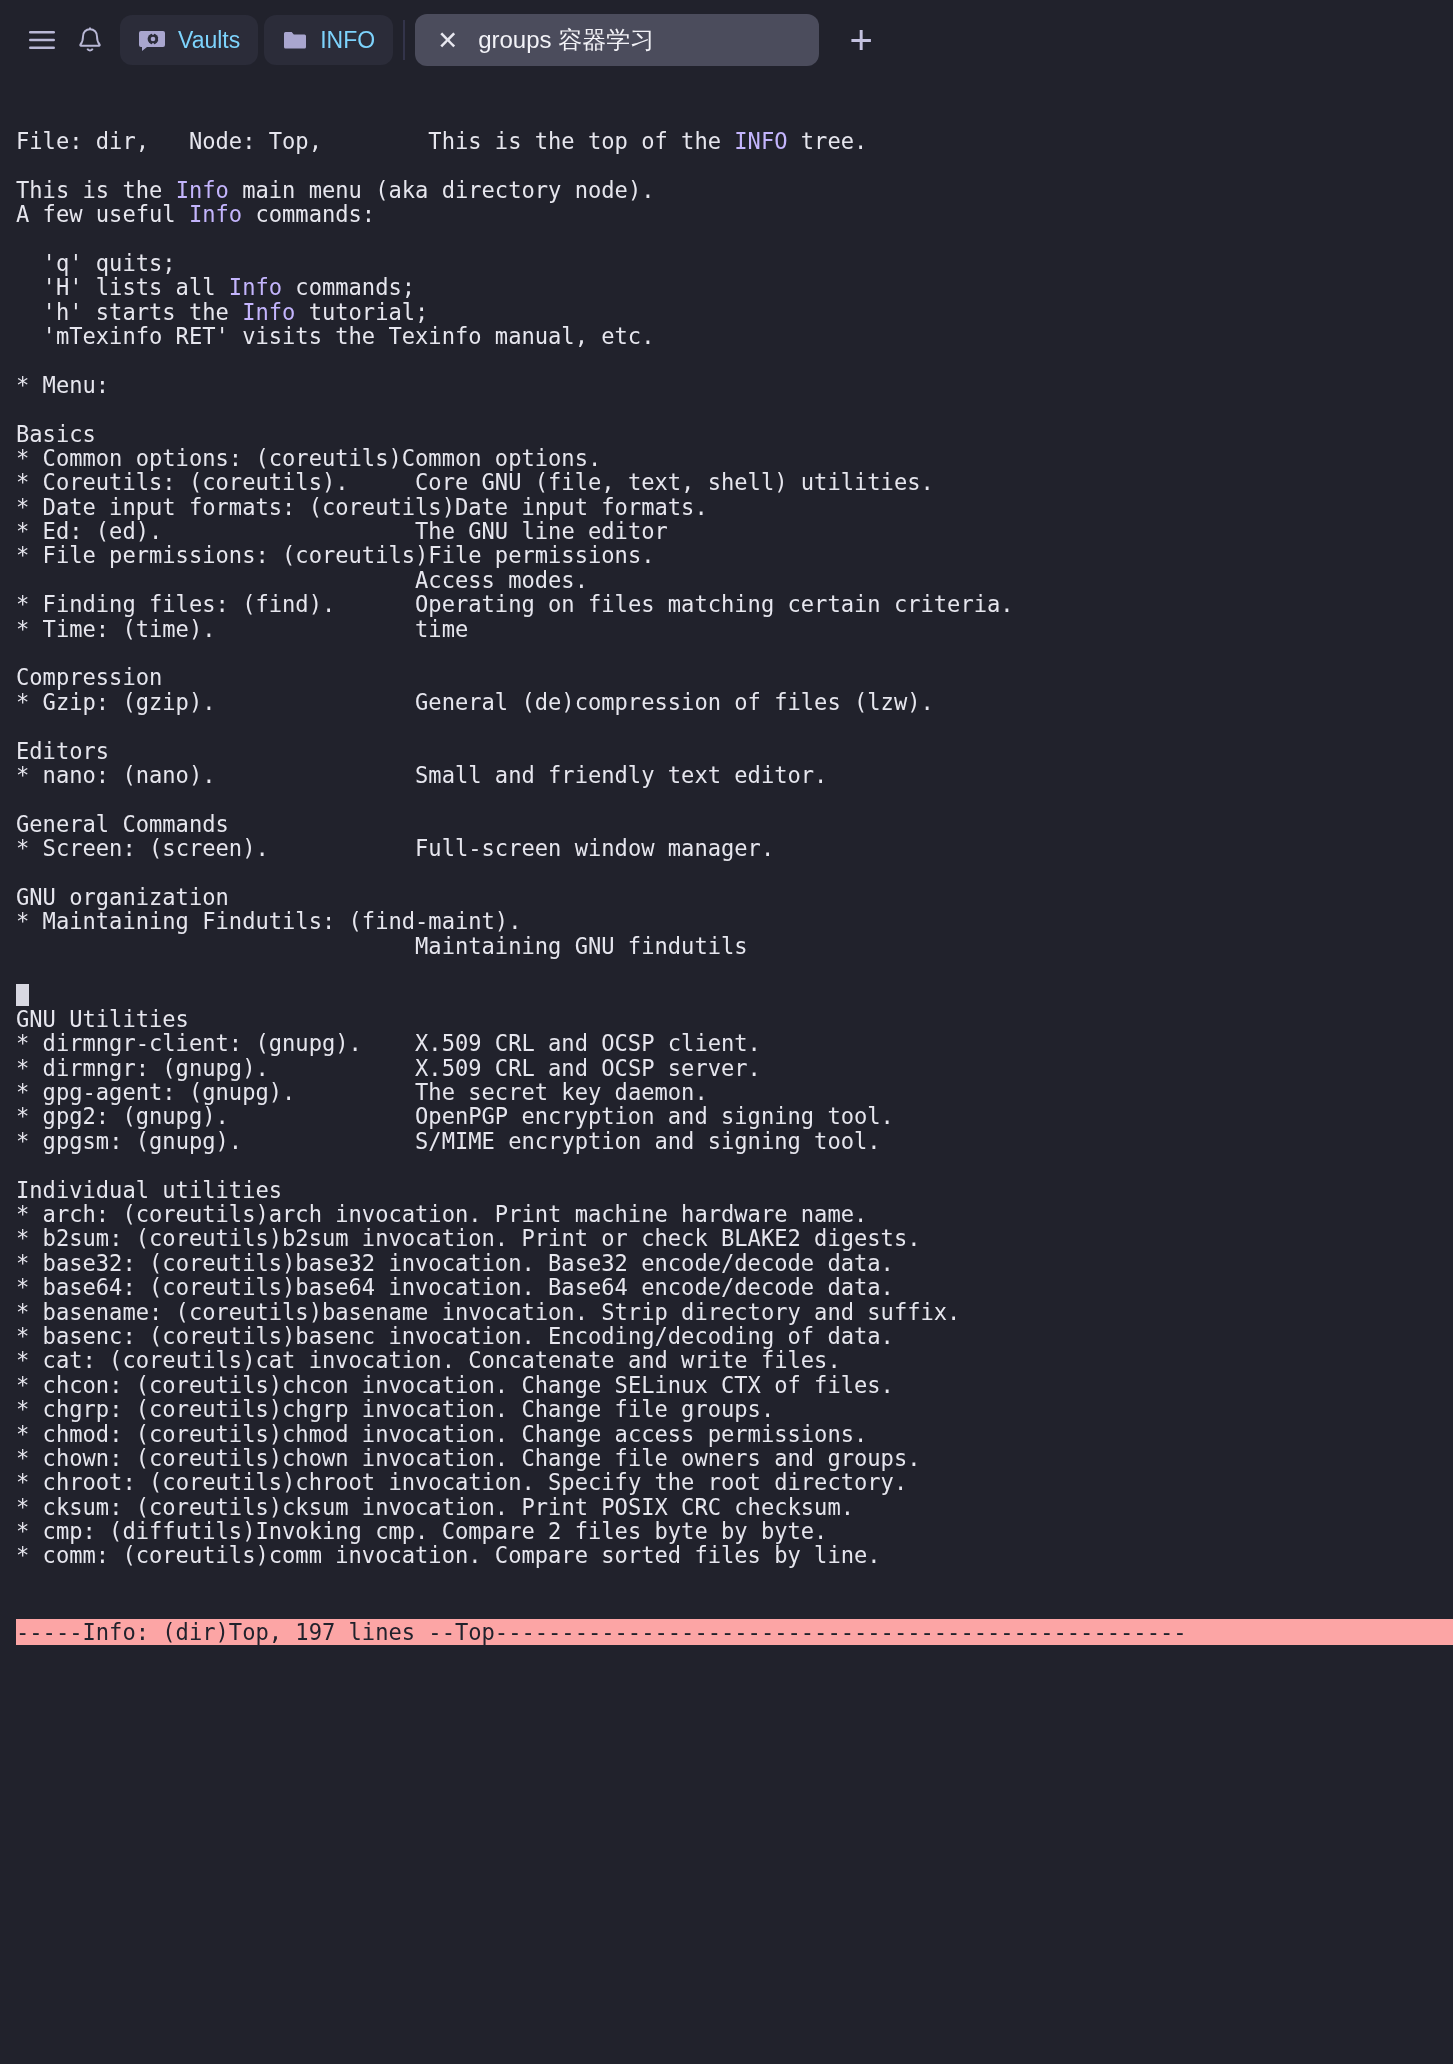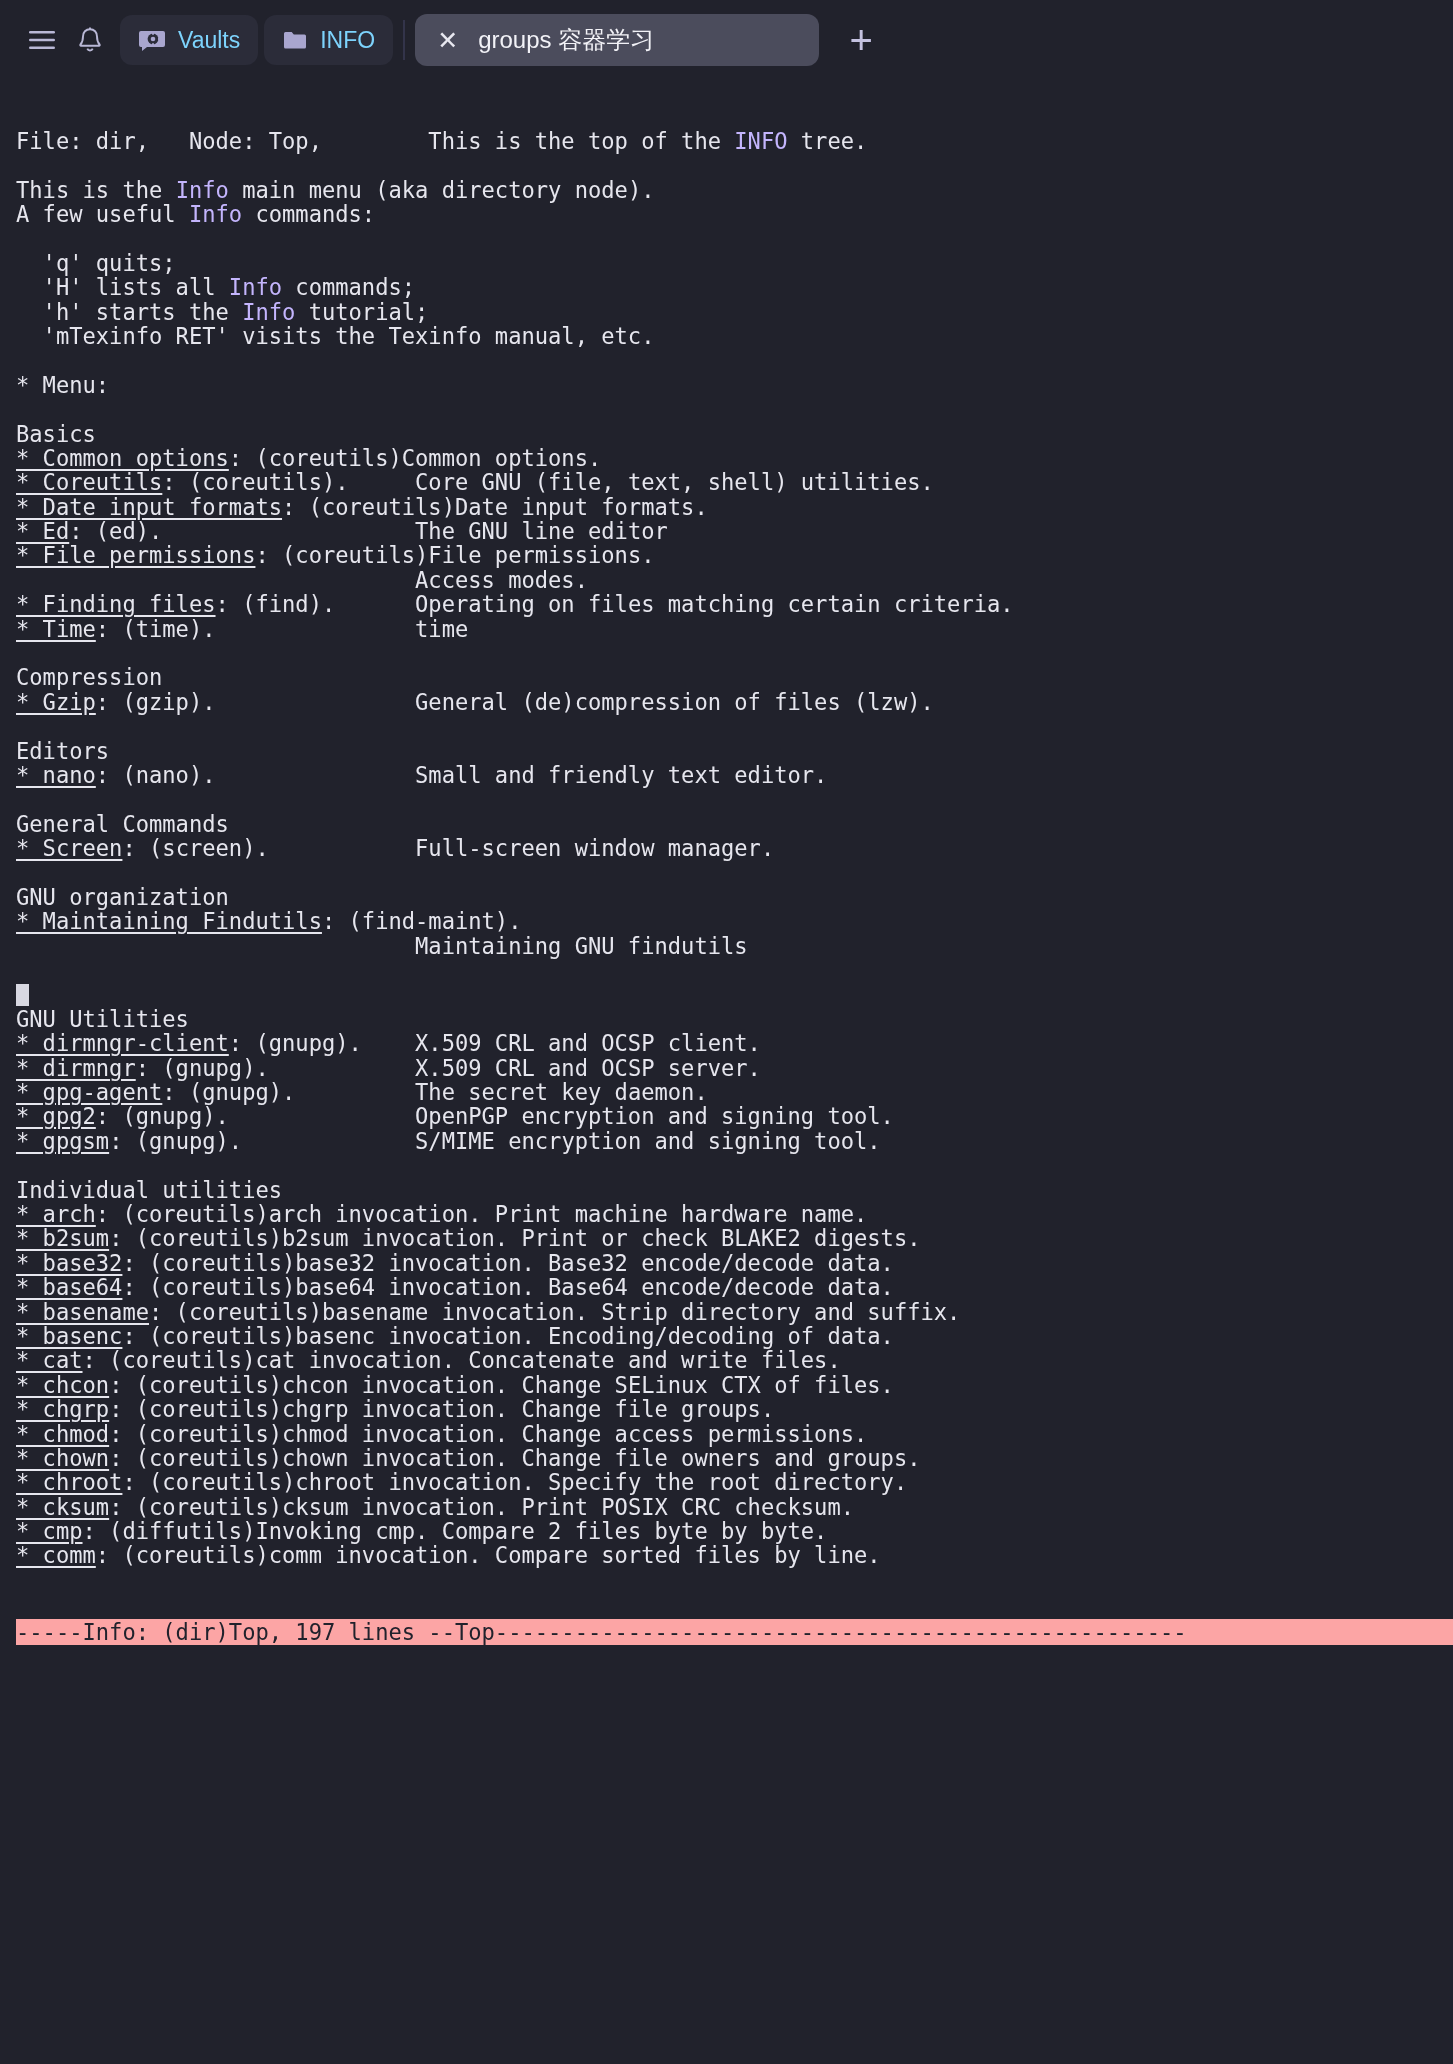--- a/index.html
+++ b/index.html
@@ -104,21 +104,21 @@
     font-family: "DejaVu Sans Mono", monospace;
     font-size: 22.1px;
     line-height: 24.4px;
     color: #e6e6ee;
     white-space: pre;
     letter-spacing: 0px;
   }
   #screen { display: block; }
   .row { height: 24.4px; white-space: pre; }
   .kw { color: #c4b5fd; }
-  .ul { text-decoration: underline; text-underline-offset: 3px; }
+  .ul { text-underline-offset: 3px; }
   .cursorblk {
     display: inline-block;
     width: 13.3px;
     height: 22px;
     background: #d8d8e2;
     vertical-align: -4px;
   }
   #statusline {
     background: #fca5a5;
     color: #21222c;

